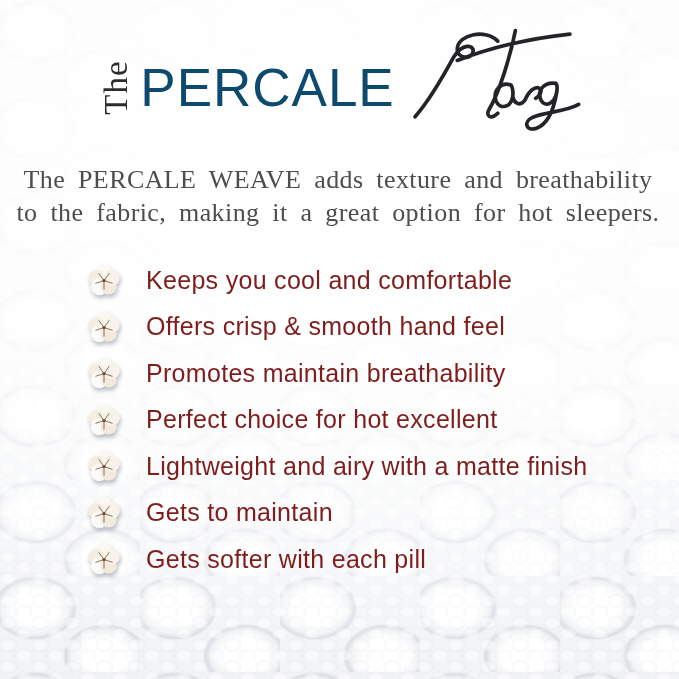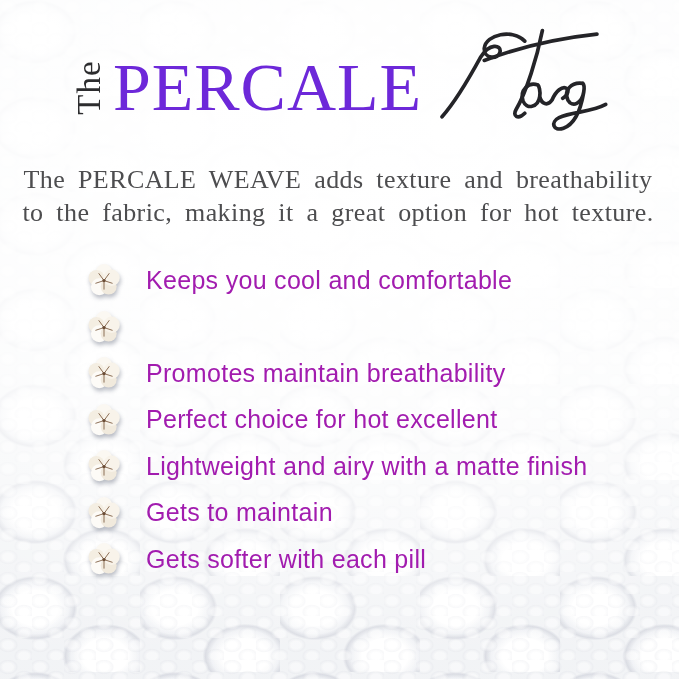--- a/index.html
+++ b/index.html
@@ -41,22 +41,22 @@
   .the-wrap{
     width:44px;height:100px;display:flex;align-items:center;justify-content:center;
     flex:0 0 auto;margin-right:2px;
   }
   .the{
     display:inline-block;transform:rotate(-90deg);
     font-family:"Liberation Serif", serif;
     font-size:33px;color:#2c2c2e;letter-spacing:1px;white-space:nowrap;
   }
   .title{
-    margin:0;font-family:Liberation Serif, serif;font-weight:400;
-    font-size:68px;line-height:1;letter-spacing:1px;color:#6d28d9;
+    margin:0;font-family:Liberation Sans, sans-serif;font-weight:400;
+    font-size:53px;line-height:1;letter-spacing:1px;color:#0c4a6e;
   }
   .story-svg{width:178px;height:110px;margin-left:12px;margin-top:-10px;flex:0 0 auto;}
   .story-svg path{stroke:#242428;stroke-width:4.2;fill:none;stroke-linecap:round;stroke-linejoin:round;}
 
   
   .subtitle{
     position:absolute;top:163px;left:7px;right:10px;
     text-align:center;
     font-family:"Liberation Serif", serif;
     font-size:26px;line-height:33px;color:#4d4d4f;
@@ -69,21 +69,21 @@
     list-style:none;margin:0;padding:0;
   }
   .feature{
     display:flex;align-items:center;height:46.5px;
   }
   .flower{
     width:38px;height:38px;flex:0 0 auto;margin-right:23px;
     filter:drop-shadow(1px 3px 2px rgba(104,110,128,.45));
   }
   .feature-label{
-    font-size:25px;color:#a21caf;letter-spacing:.3px;line-height:1;
+    font-size:25px;color:#7f1d1d;letter-spacing:.3px;line-height:1;
     padding-bottom:2px;
   }
 </style>
 </head>
 <body>
 
 <div class="bg-knit"></div>
 <div class="bg-knit-fine"></div>
 <div class="bg-wash"></div>
 
@@ -117,34 +117,35 @@
     <svg class="story-svg" viewBox="0 0 200 125" role="img" aria-label="Story">
       <path d="M 102 16 C 88 2 58 8 56 24 C 55 36 72 38 74 28 C 75 20 62 18 52 34 C 40 56 24 84 8 102"></path>
       <path d="M 122 4 C 116 34 104 74 92 94 C 88 101 94 106 102 98 M 56 38 C 98 22 146 12 184 8"></path>
       <path d="M 117 66 C 106 62 96 72 100 84 C 104 94 117 92 119 79 C 120 72 118 67 117 66 M 119 79 C 121 88 128 90 133 83 C 137 73 145 66 150 70 C 153 73 149 79 145 81"></path>
       <path d="M 168 64 C 155 62 146 72 151 83 C 156 92 167 87 169 74 C 170 68 169 65 168 64 M 169 74 C 166 92 160 110 146 115 C 134 119 131 108 141 103 C 155 96 178 97 194 88"></path>
     </svg>
   </div>
 
   <div class="subtitle">
     <div>The PERCALE WEAVE adds texture and breathability</div>
-    <div>to the fabric, making it a great option for hot texture.</div>
+    <div>to the fabric, making it a great option for hot sleepers.</div>
   </div>
 
   <ul class="features">
     <li class="feature">
       <svg class="flower">
           <use href="#cotton-flower"></use>
         </svg>
       <span class="feature-label">Keeps you cool and comfortable</span>
     </li>
     <li class="feature">
       <svg class="flower">
           <use href="#cotton-flower"></use>
         </svg>
+      <span class="feature-label">Offers crisp &amp; smooth hand feel</span>
     </li>
     <li class="feature">
       <svg class="flower">
           <use href="#cotton-flower"></use>
         </svg>
       <span class="feature-label">Promotes maintain breathability</span>
     </li>
     <li class="feature">
       <svg class="flower">
           <use href="#cotton-flower"></use>

